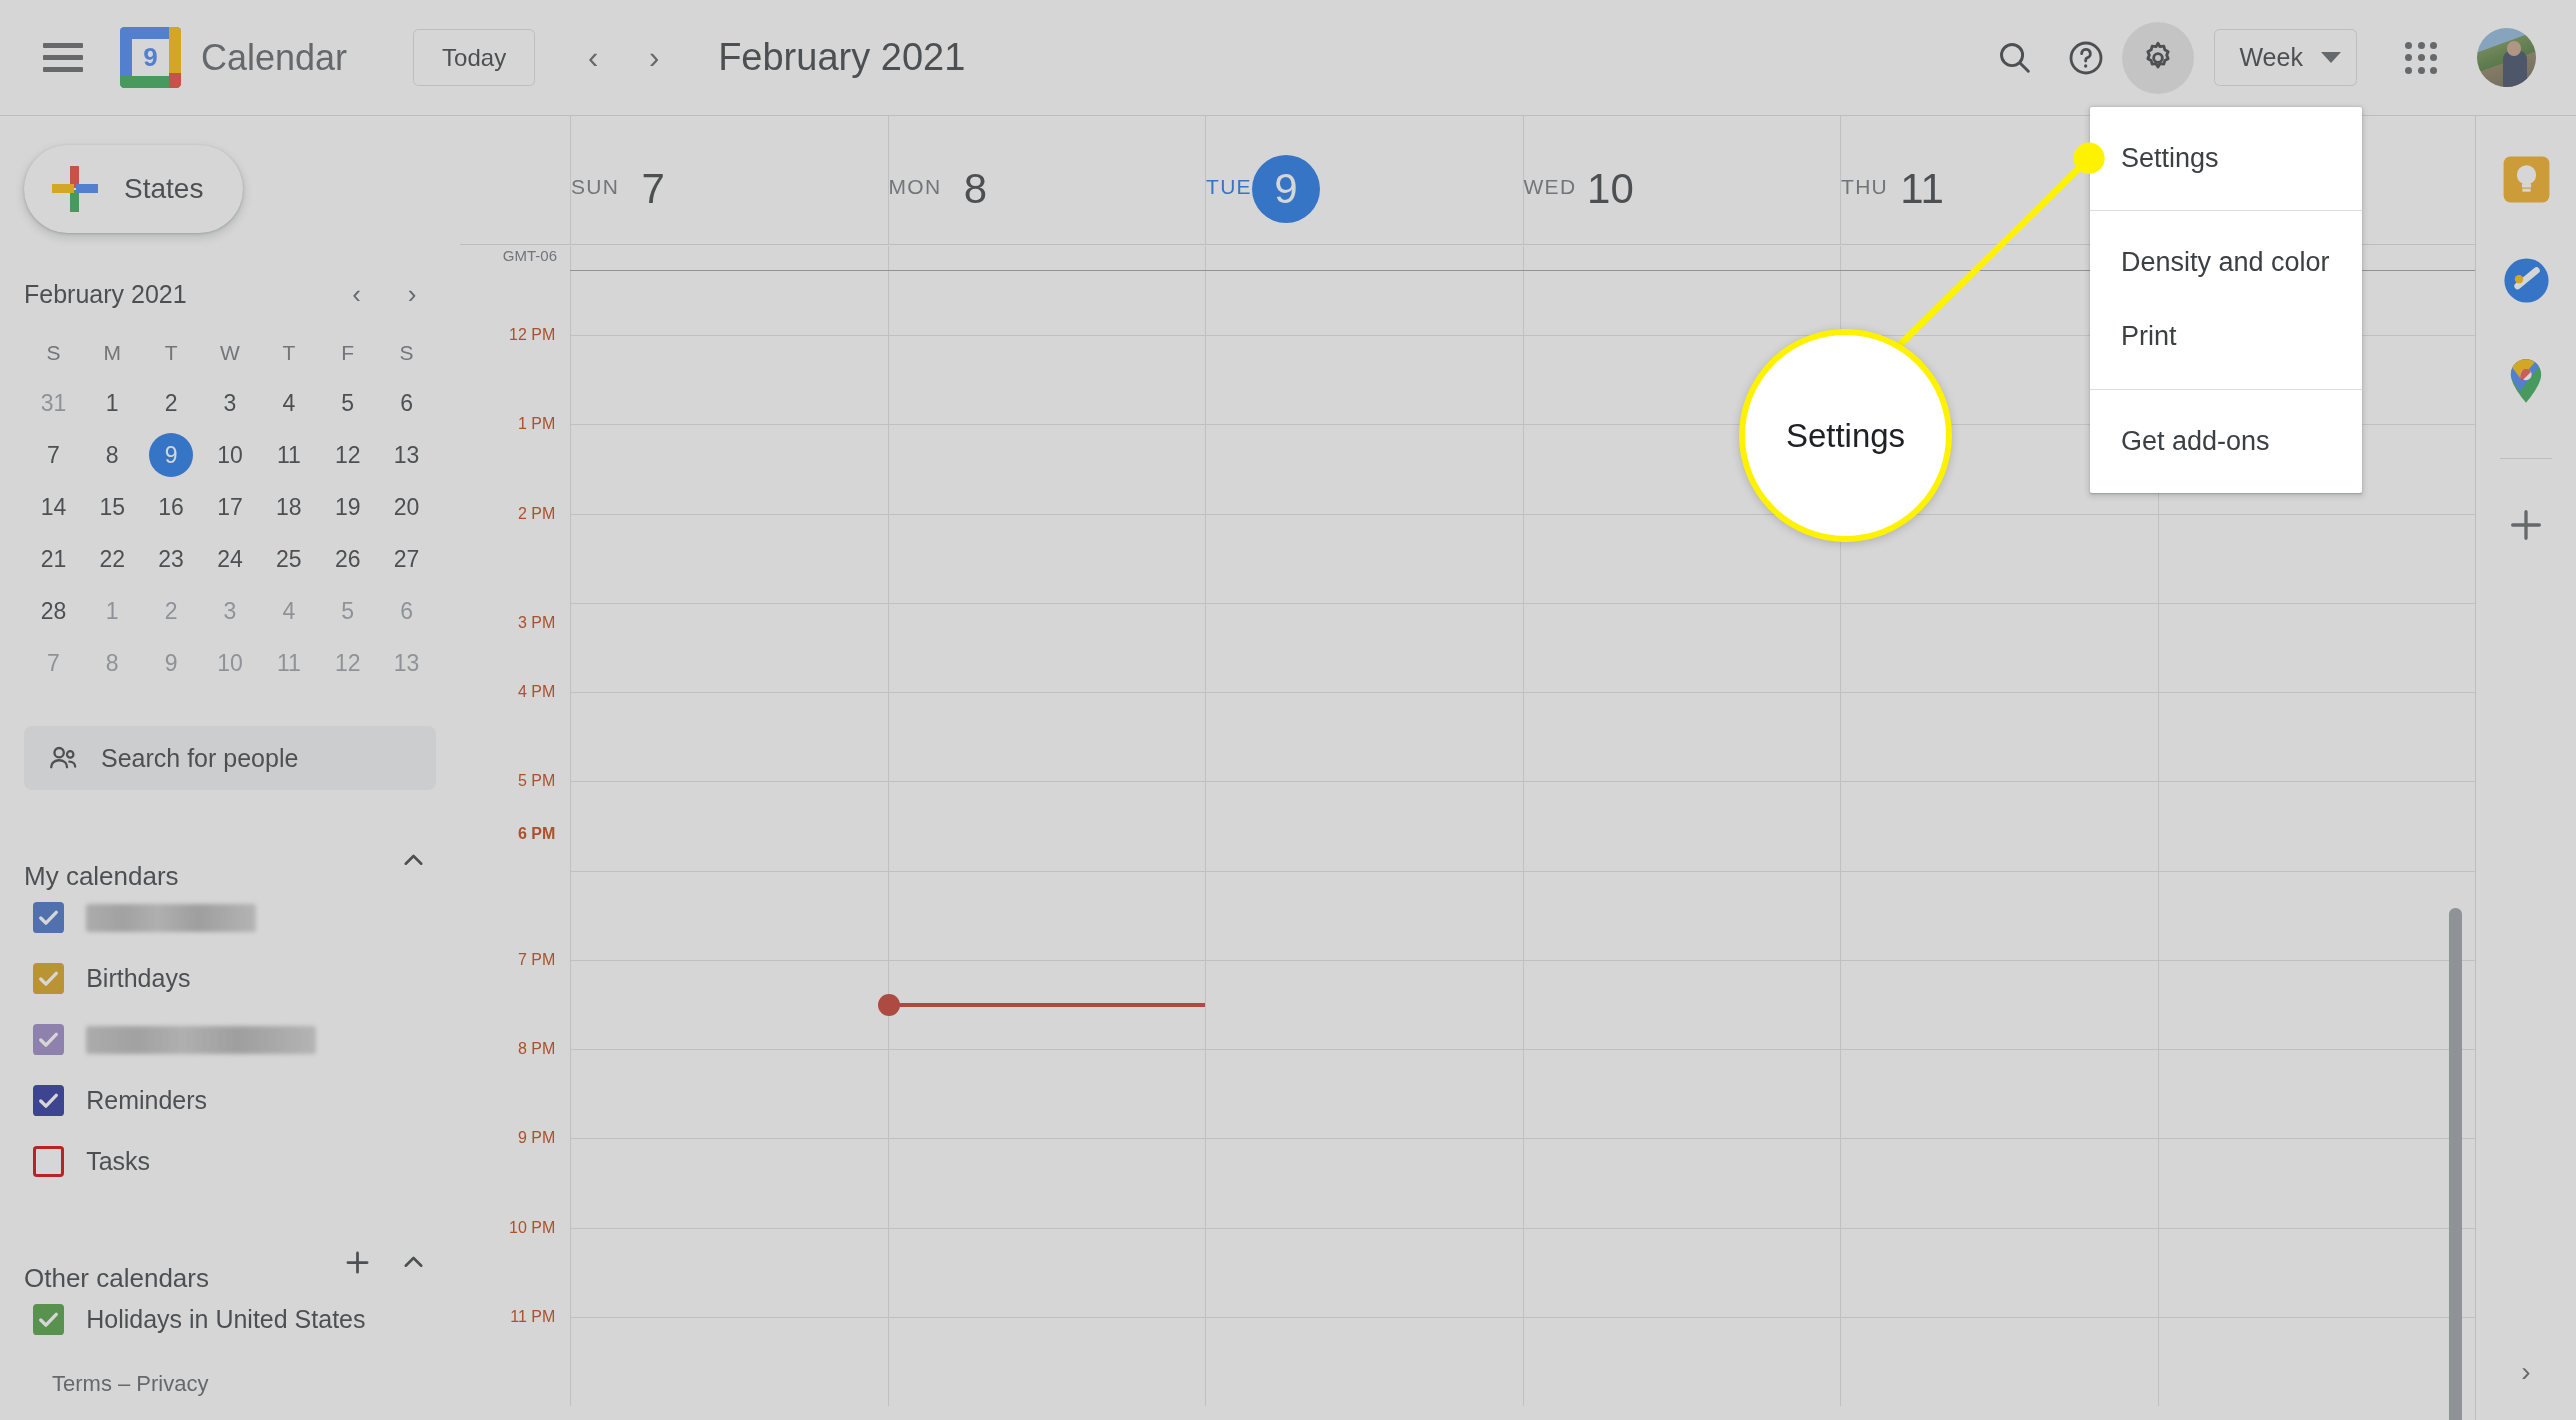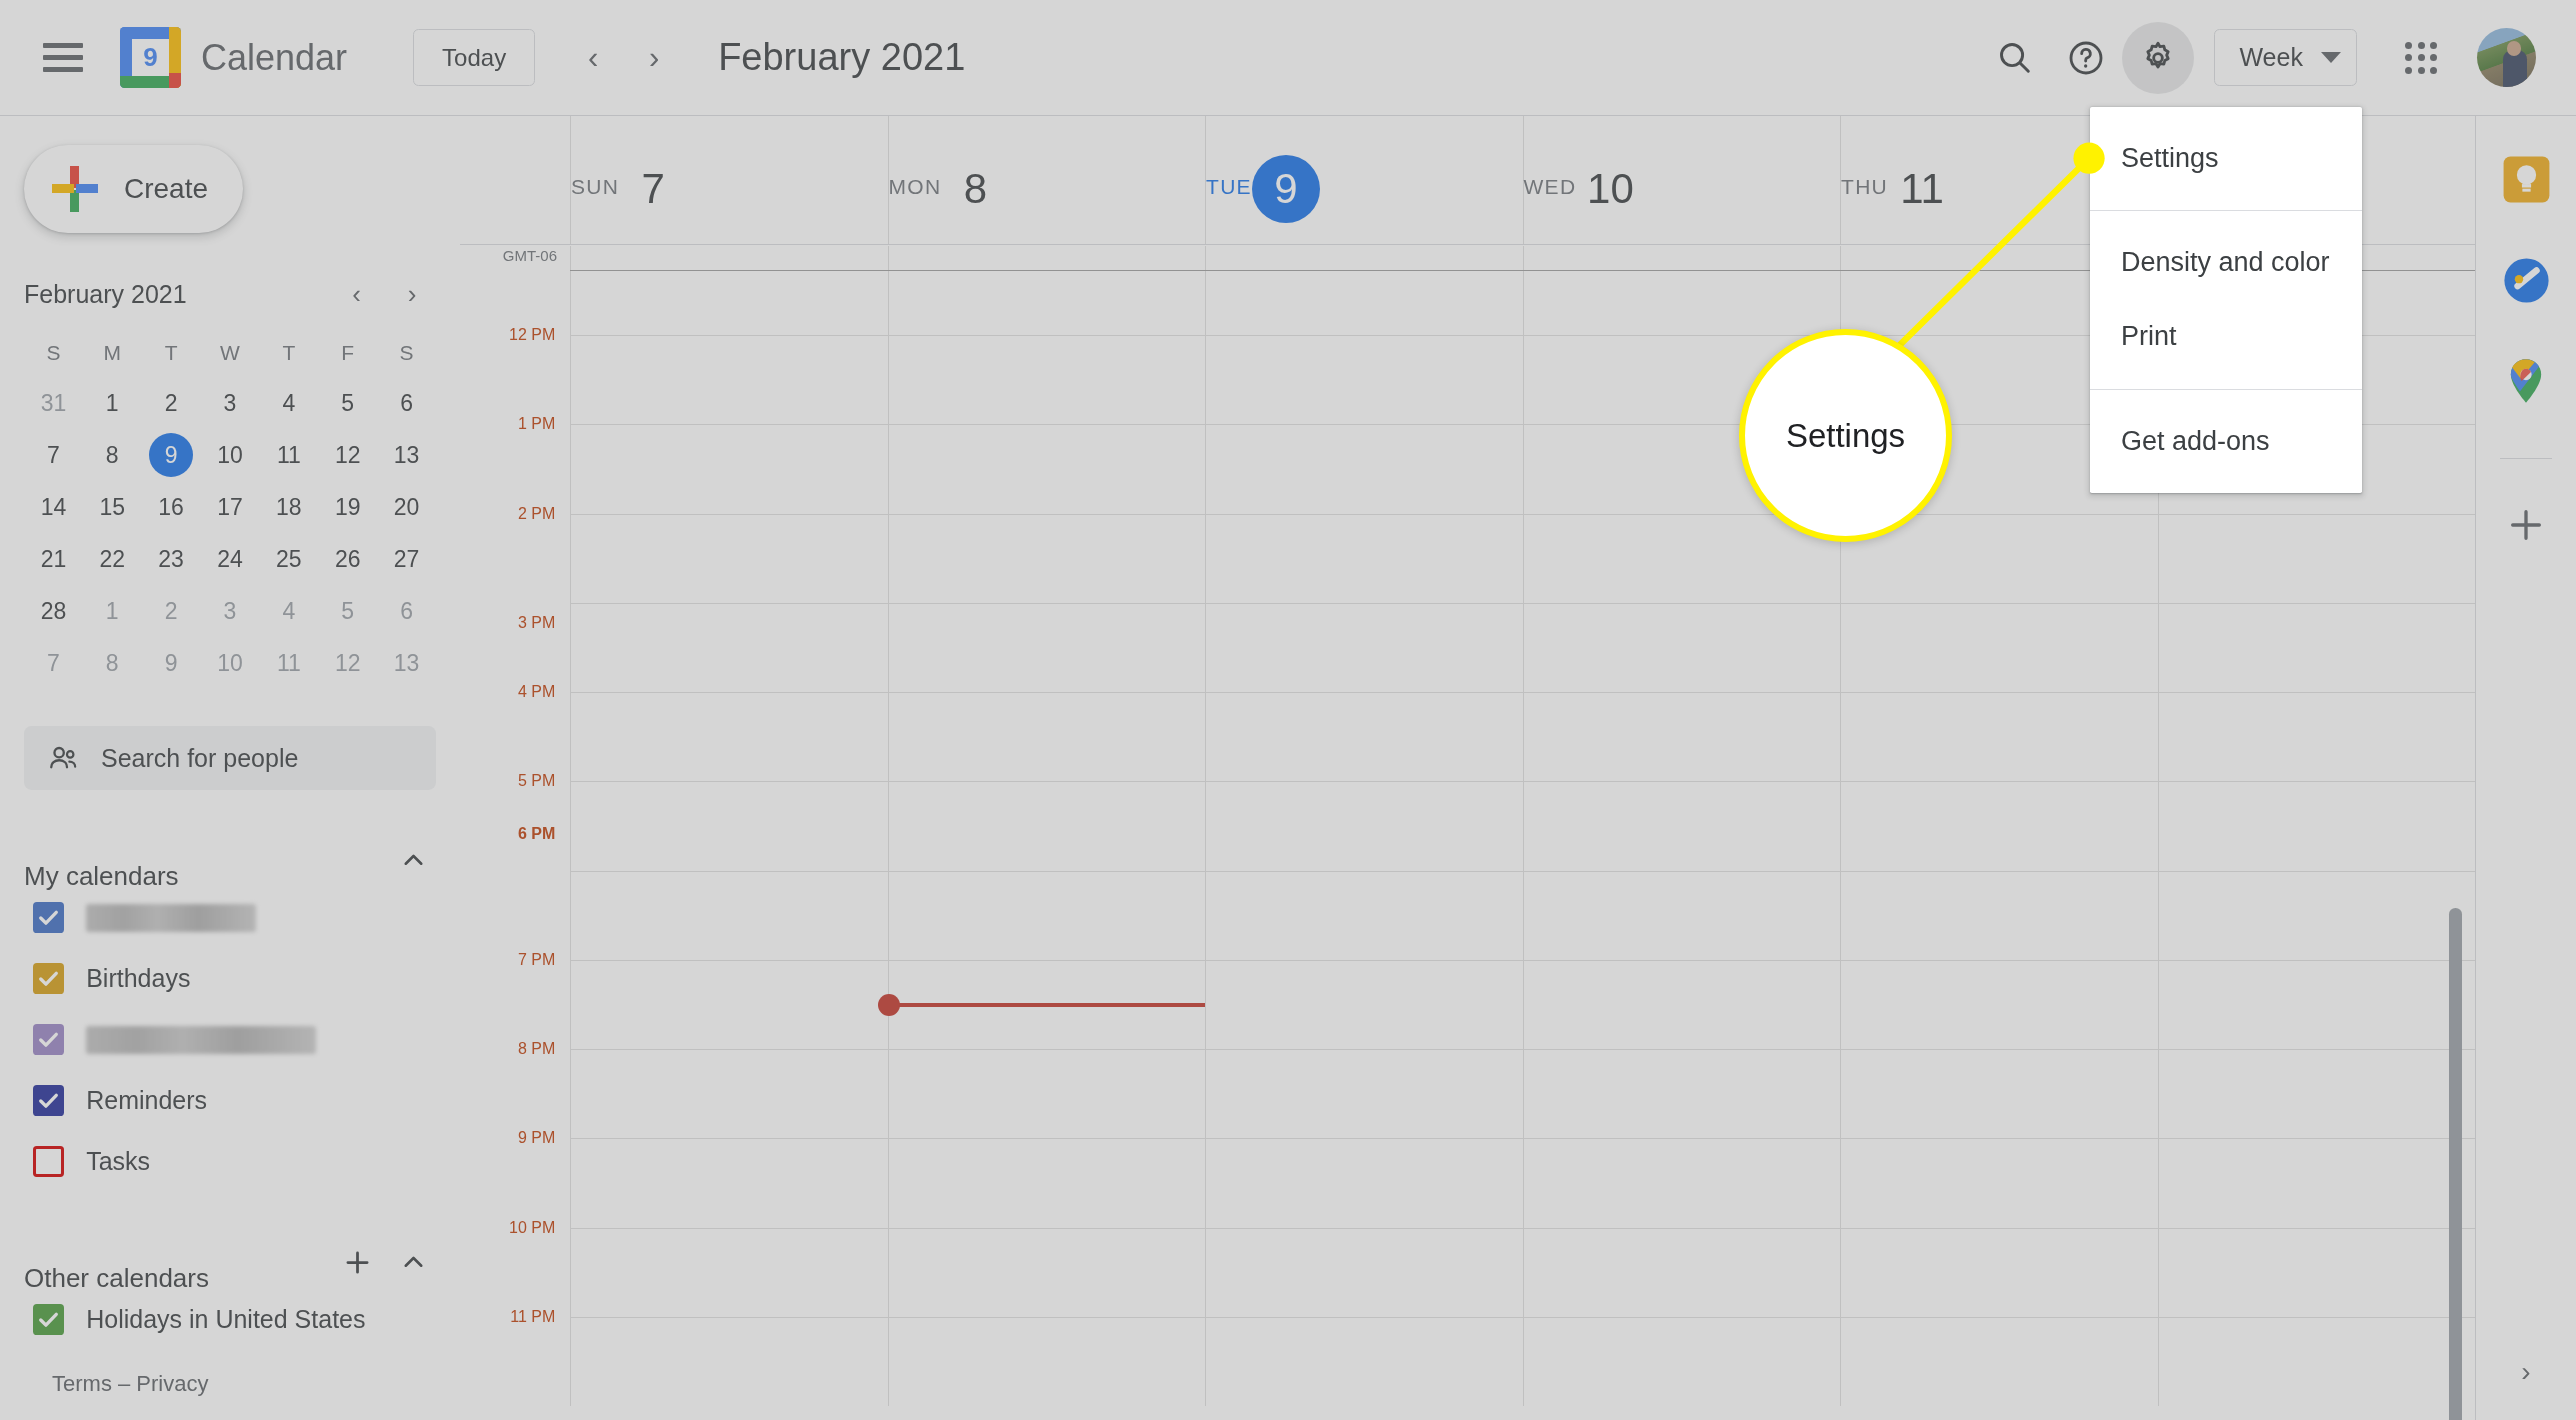--- a/index.html
+++ b/index.html
@@ -420,21 +420,21 @@
   </div>
 
   <div class="sidebar">
     <div class="create-btn">
       <span class="gplus">
         <i class="bar vt"></i>
           <i class="bar vb"></i>
           <i class="bar hl"></i>
           <i class="bar hr"></i>
       </span>
-      <span class="create-label">Create</span>
+      <span class="create-label">States</span>
     </div>
 
     <div class="mini-cal">
       <div class="mini-head">
         <div class="mini-title">February 2021</div>
         <div class="mini-navs">
           <div class="mini-nav">‹</div>
           <div class="mini-nav">›</div>
         </div>
       </div>

